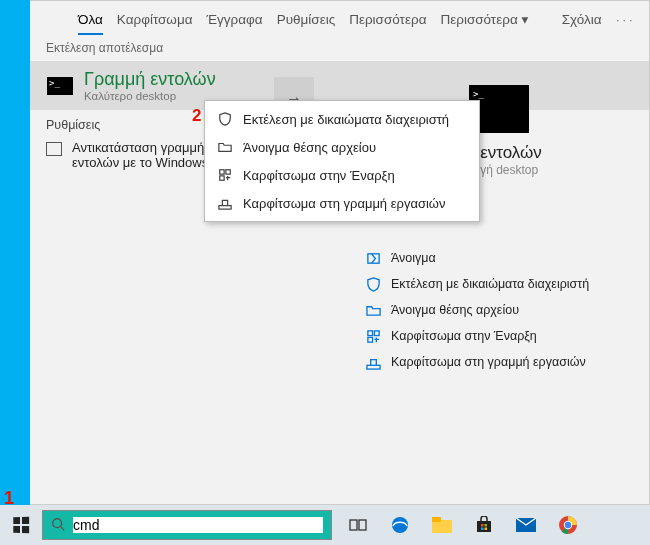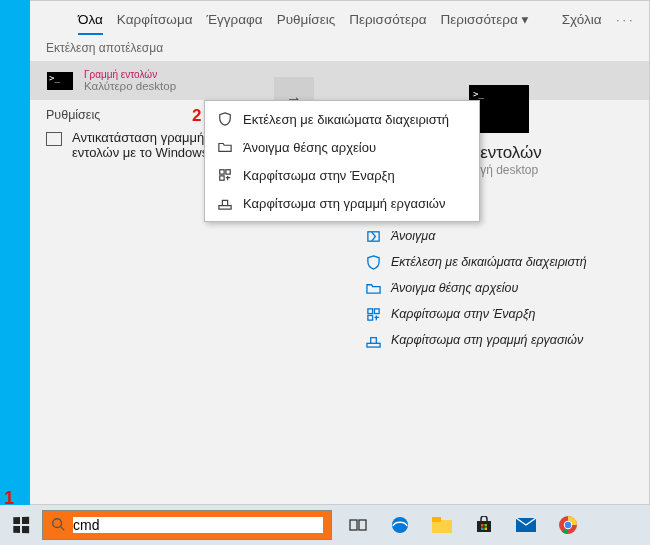--- a/index.html
+++ b/index.html
@@ -9,45 +9,45 @@
   .tabs { display: flex; align-items: center; padding: 10px 14px 8px 14px; font-size: 13.5px; color: #555; gap: 14px; }
   .tabs span { white-space: nowrap; }
   .tabs .active { color: #000; border-bottom: 2px solid #0078d7; padding-bottom: 6px; margin-bottom: -8px; margin-left: 34px; }
   .tabs .right { margin-left: auto; }
   .tabs .dots { letter-spacing: 2px; color: #777; }
   .section-h { padding: 6px 16px; font-size: 12px; color: #666; }
   .result { display: flex; align-items: center; gap: 10px; padding: 8px 16px; }
   .result.highlight { background: #dcdcdc; }
   .r-icon { width: 28px; height: 22px; display: flex; align-items: center; justify-content: center; }
   .cmd-glyph { width: 26px; height: 18px; background: #000; color: #fff; font-size: 9px; display: flex; align-items: flex-start; padding: 1px 2px; font-family: monospace; }
-  .r-text .t1 { font-size: 10px; color: #be185d; }
+  .r-text .t1 { font-size: 18px; color: #15803d; }
   .r-text .t2 { font-size: 11.5px; color: #777; }
   .settings-title { padding: 8px 16px 4px 16px; font-size: 12.5px; color: #444; }
   .sett-row { display: flex; align-items: flex-start; gap: 10px; padding: 4px 16px; }
   .sett-row .ic { width: 16px; height: 14px; border: 1.5px solid #555; margin-top: 2px; flex: 0 0 auto; }
   .detail { position: absolute; right: 10px; top: 64px; width: 280px; padding-top: 20px; }
   .detail .thumb { width: 60px; height: 48px; background: #000; margin: 0 auto 10px auto; display: flex; align-items: flex-start; padding: 4px; color: #fff; font-family: monospace; font-size: 9px; }
   .detail h2 { text-align: center; font-weight: 400; font-size: 17px; }
   .detail .sub { text-align: center; font-size: 12px; color: #888; margin-bottom: 10px; }
-  .act-list { margin-top: 46px; font-style: italic; }
+  .act-list { margin-top: 68px; }
   .act { display: flex; align-items: center; gap: 10px; padding: 5px 6px; font-size: 12.5px; color: #222; }
   .act .ai { width: 16px; height: 16px; color: #0078d7; display: flex; align-items: center; justify-content: center; flex: 0 0 auto; }
   .act .ai svg { width: 15px; height: 15px; }
   .chev { position: absolute; left: 244px; top: 76px; width: 40px; height: 40px; background: #cfcfcf; display: flex; align-items: center; justify-content: center; font-size: 16px; color: #444; }
   .ctxmenu { position: absolute; left: 204px; top: 100px; width: 276px; background: #fff; border: 1px solid #bbb; box-shadow: 2px 2px 6px rgba(0,0,0,0.25); z-index: 30; padding: 4px 0; }
   .ctxmenu .mi { display: flex; align-items: center; gap: 10px; padding: 6px 12px; font-size: 13px; }
   .ctxmenu .mi .mic { width: 16px; height: 16px; display: flex; align-items: center; justify-content: center; color: #444; }
   .ctxmenu .mi .mic svg { width: 14px; height: 14px; }
   .marker1 { position: absolute; left: 4px; bottom: 36px; color: #e51400; font-weight: 700; font-size: 18px; z-index: 50; }
   .marker2 { position: absolute; left: 192px; top: 106px; color: #e51400; font-weight: 700; font-size: 17px; z-index: 50; }
   .taskbar { position: absolute; left: 0; right: 0; bottom: 0; height: 40px; background: #dfe6eb; display: flex; align-items: center; }
   .start { width: 42px; height: 100%; display: flex; align-items: center; justify-content: center; cursor: pointer; }
   .winlogo { width: 16px; height: 16px; display: grid; grid-template-columns: 1fr 1fr; grid-template-rows: 1fr 1fr; gap: 1.5px; transform: perspective(40px) rotateY(-8deg); }
   .winlogo span { background: #222; }
-  .search { height: 30px; width: 290px; background: #f97316; border: 1px solid #888; display: flex; align-items: center; padding: 0 8px; gap: 8px; }
+  .search { height: 30px; width: 290px; background: #14b8a6; border: 1px solid #888; display: flex; align-items: center; padding: 0 8px; gap: 8px; }
   .search input { border: none; outline: none; font-size: 14px; width: 100%; }
   .search .sic { color: #555; }
   .tbicons { display: flex; align-items: center; gap: 18px; margin-left: 14px; }
   .tbicons .ti { width: 24px; height: 24px; display: flex; align-items: center; justify-content: center; }
 </style>
 </head>
 <body>
 
 <div class="bluebar"></div>
 

